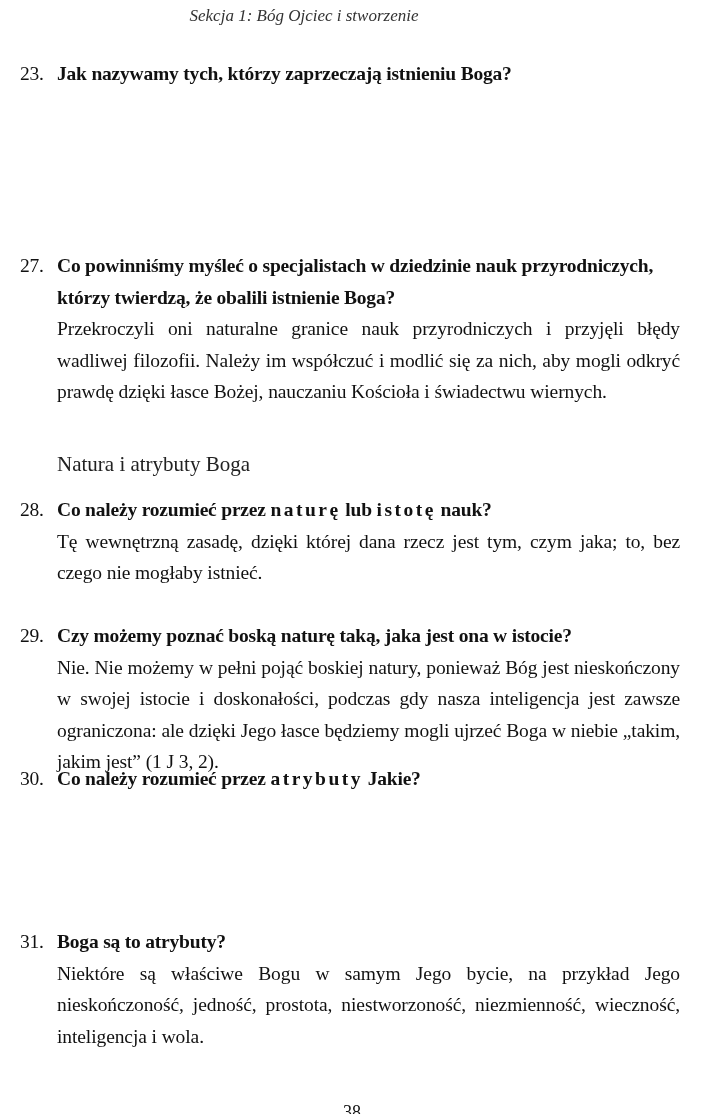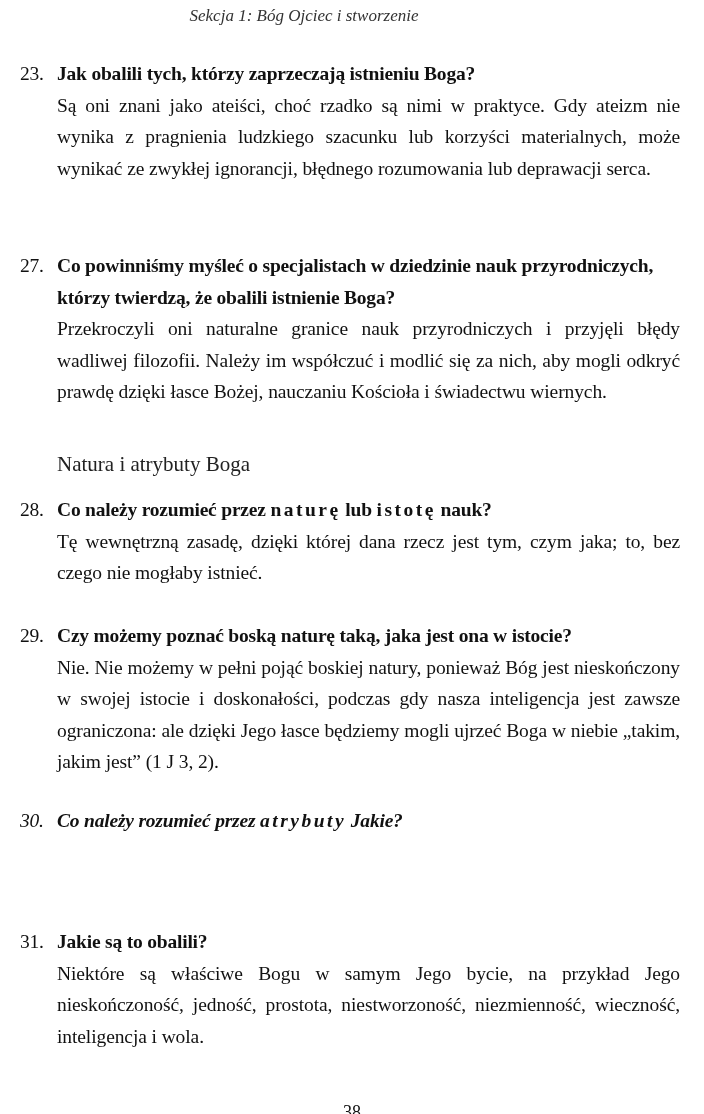--- a/index.html
+++ b/index.html
@@ -32,23 +32,22 @@
   }
 </style>
 </head>
 <body>
 
 <div class="running-head">Sekcja 1: Bóg Ojciec i stworzenie</div>
 
 <div class="qa" style="top:58px;">
   <div class="q">
     <span class="num">23.</span>
-    <span class="qtext">Jak obalili tych, którzy zaprzeczają istnieniu Boga?</span>
+    <span class="qtext">Jak nazywamy tych, którzy zaprzeczają istnieniu Boga?</span>
   </div>
-  <div class="a">Są oni znani jako ateiści, choć rzadko są nimi w praktyce. Gdy ateizm nie wynika z pragnienia ludzkiego szacunku lub korzyści materialnych, może wynikać ze zwykłej ignorancji, błędnego rozumowania lub deprawacji serca.</div>
 </div>
 
 <div class="qa" style="top:250px;">
   <div class="q">
     <span class="num">27.</span>
     <span class="qtext">Co powinniśmy myśleć o specjalistach w dziedzinie nauk przyrodniczych, którzy twierdzą, że obalili istnienie Boga?</span>
   </div>
   <div class="a">Przekroczyli oni naturalne granice nauk przyrodniczych i przyjęli błędy wadliwej filozofii. Należy im współczuć i modlić się za nich, aby mogli odkryć prawdę dzięki łasce Bożej, nauczaniu Kościoła i świadectwu wiernych.</div>
 </div>
 
@@ -63,28 +62,28 @@
 </div>
 
 <div class="qa" style="top:620px;">
   <div class="q">
     <span class="num">29.</span>
     <span class="qtext">Czy możemy poznać boską naturę taką, jaka jest ona w istocie?</span>
   </div>
   <div class="a">Nie. Nie możemy w pełni pojąć boskiej natury, ponieważ Bóg jest nieskończony w swojej istocie i doskonałości, podczas gdy nasza inteligencja jest zawsze ograniczona: ale dzięki Jego łasce będziemy mogli ujrzeć Boga w niebie „takim, jakim jest” (1 J 3, 2).</div>
 </div>
 
-<div class="qa" style="top:805px;font-style:italic;">
+<div class="qa" style="top:763px;">
   <div class="q">
     <span class="num">30.</span>
     <span class="qtext"><span>Co należy rozumieć przez </span><span class="spaced">atrybuty</span><span> Jakie?</span></span>
   </div>
 </div>
 
 <div class="qa" style="top:926px;">
   <div class="q">
     <span class="num">31.</span>
-    <span class="qtext">Jakie są to obalili?</span>
+    <span class="qtext">Boga są to atrybuty?</span>
   </div>
   <div class="a">Niektóre są właściwe Bogu w samym Jego bycie, na przykład Jego nieskończoność, jedność, prostota, niestworzoność, niezmienność, wieczność, inteligencja i wola.</div>
 </div>
 
 <div class="page-number">38</div>
 
 </body></html>

